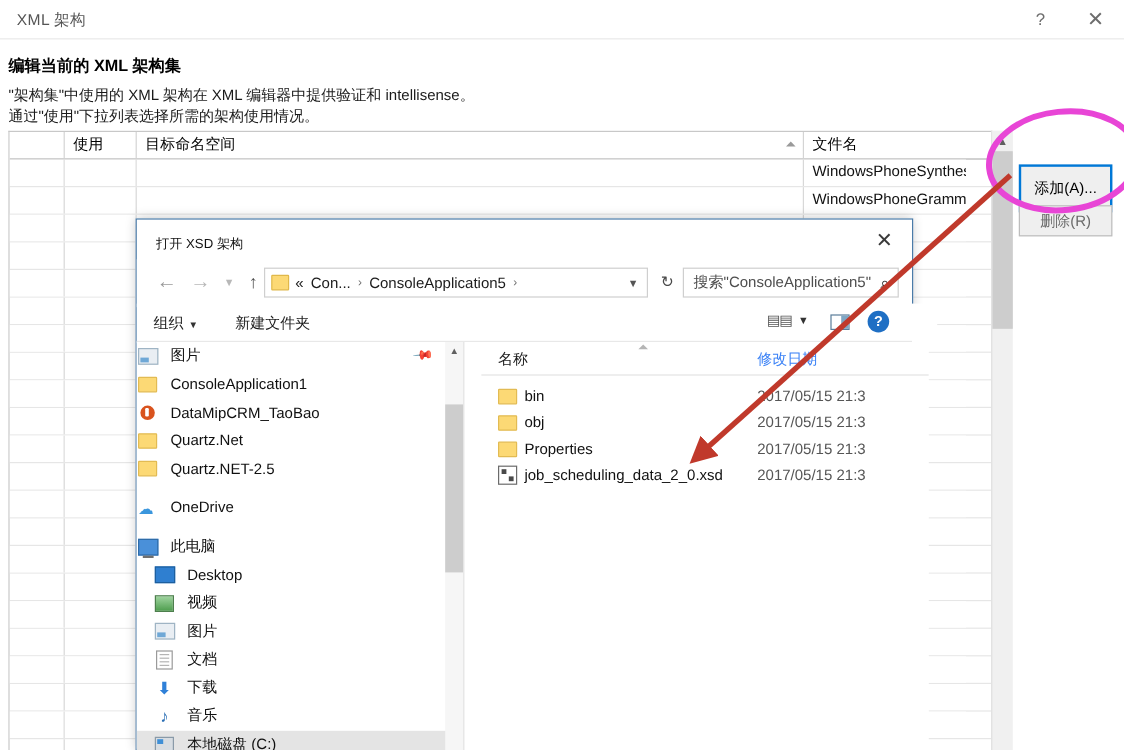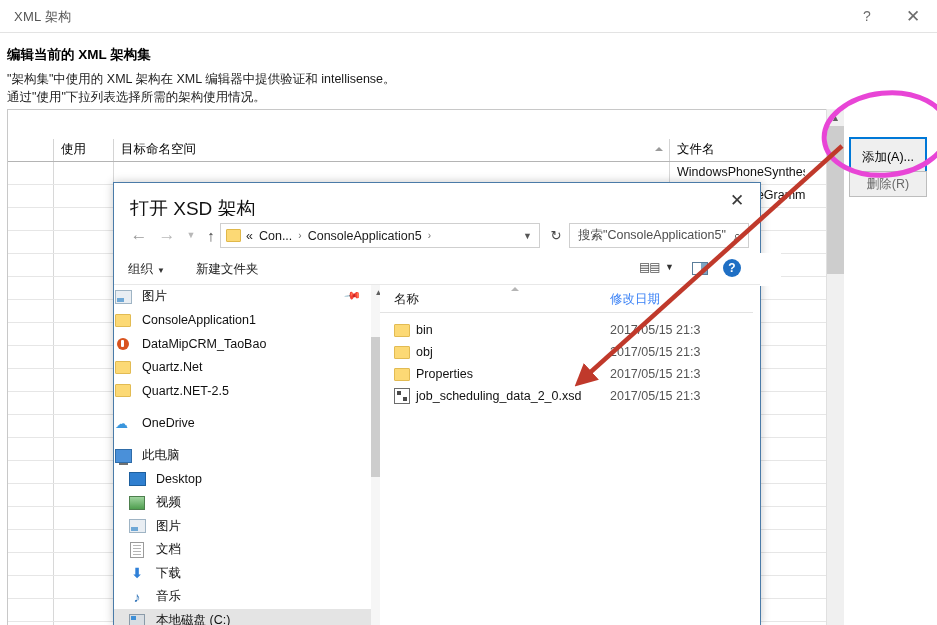--- a/index.html
+++ b/index.html
@@ -32,21 +32,21 @@
   #hdr-bold{position:absolute;left:7px;top:13px;font-size:13.5px;font-weight:bold;color:#000;}
   #desc1{position:absolute;left:7px;top:38px;font-size:12.5px;color:#1a1a1a;white-space:nowrap;}
   #desc2{position:absolute;left:7px;top:56px;font-size:12.5px;color:#1a1a1a;white-space:nowrap;}
 
   
   #grid{
     position:absolute;left:7px;top:76px;width:818px;height:516px;
     border:1px solid #c8c8c8;border-bottom:none;background:#fff;
     overflow:hidden;
   }
-  .grid-headrow{display:flex;height:22px;border-bottom:1px solid #b4b4b4;background:#fff;margin-top:29px;}
+  .grid-headrow{display:flex;height:22px;border-bottom:1px solid #b4b4b4;background:#fff;}
   .gh{
     box-sizing:border-box;border-right:1px solid #d4d4d4;
     height:22px;line-height:21px;font-size:12.5px;color:#000;padding-left:7px;
     position:relative;overflow:hidden;white-space:nowrap;
   }
   .gh.c0{width:46px;padding-left:0;}
   .gh.c1{width:60px;}
   .gh.c2{width:556px;}
   .gh.c3{width:135px;border-right:none;}
   .sortarrow{
@@ -90,21 +90,21 @@
     background:#efefef;border:1px solid #bdbdbd;box-sizing:border-box;
     font-size:12.5px;color:#6a6a6a;display:flex;align-items:center;justify-content:center;
   }
 
   
   #fd{
     position:absolute;left:113px;top:182px;width:648px;height:443px;
     background:#ffffff;border:1px solid #4a7ba8;box-sizing:border-box;
     box-shadow:0 0 9px rgba(0,0,0,.22);
   }
-  #fd-title{position:absolute;left:16px;top:13px;font-size:19px;color:#111;}
+  #fd-title{position:absolute;left:16px;top:13px;font-size:11px;color:#111;}
   #fd-close{
     position:absolute;right:6px;top:4px;width:34px;height:27px;
     display:flex;align-items:center;justify-content:center;color:#3a3a3a;font-size:17px;font-weight:300;
   }
   #fd-nav{position:absolute;left:0;top:33px;width:646px;height:40px;background:#fff;}
   .navbtn{
     position:absolute;top:6px;width:26px;height:26px;
     display:flex;align-items:center;justify-content:center;color:#b6b6b6;font-size:17px;
   }
   #nav-back{left:12px;color:#9b9b9b;}
@@ -179,21 +179,21 @@
   .dl-ico{color:#2f80d8;font-size:14px;font-weight:bold;line-height:12px;}
   .music-ico{color:#2a6fb5;font-size:14px;line-height:12px;}
   .drive-ico{width:14px;height:11px;background:#d8dde2;border:1px solid #8a9aa8;position:relative;}
   .drive-ico:after{content:"";position:absolute;left:1px;top:1px;width:5px;height:4px;background:#3f8fd6;}
   #pin{position:absolute;right:26px;top:5px;color:#7c7c7c;font-size:11px;transform:rotate(40deg);}
   #places-sb{position:absolute;right:0;top:0;width:15px;height:341px;background:#f6f6f6;}
   #places-sb-up{position:absolute;left:0;top:0;width:15px;height:15px;display:flex;align-items:center;justify-content:center;color:#606060;font-size:8px;}
   #places-sb-thumb{position:absolute;left:0;top:52px;width:15px;height:140px;background:#cdcdcd;}
 
   
-  #filelist{position:absolute;left:266px;top:0;width:373px;height:341px;background:#fff;overflow:hidden;}
+  #filelist{position:absolute;left:287px;top:0;width:373px;height:341px;background:#fff;overflow:hidden;}
   #fl-head{height:27px;border-bottom:1px solid #e3e3e3;position:relative;}
   #fl-h-name{position:absolute;left:14px;top:6px;font-size:12.5px;color:#1b1b1b;}
   #fl-h-date{position:absolute;left:230px;top:6px;font-size:12.5px;color:#3b82f6;}
   #fl-h-caret{position:absolute;left:131px;top:2px;width:0;height:0;
       border-left:4px solid transparent;border-right:4px solid transparent;border-bottom:4px solid #b5b5b5;}
   .fl-row{height:22px;display:flex;align-items:center;position:relative;font-size:12.5px;color:#111;}
   .fl-ico{position:absolute;left:14px;width:16px;height:14px;display:flex;align-items:center;justify-content:center;}
   .fl-name{position:absolute;left:36px;white-space:nowrap;}
   .fl-date{position:absolute;left:230px;color:#555;white-space:nowrap;}
   .xsd-ico{width:14px;height:14px;border:1px solid #6b6b6b;background:#fff;position:relative;}

